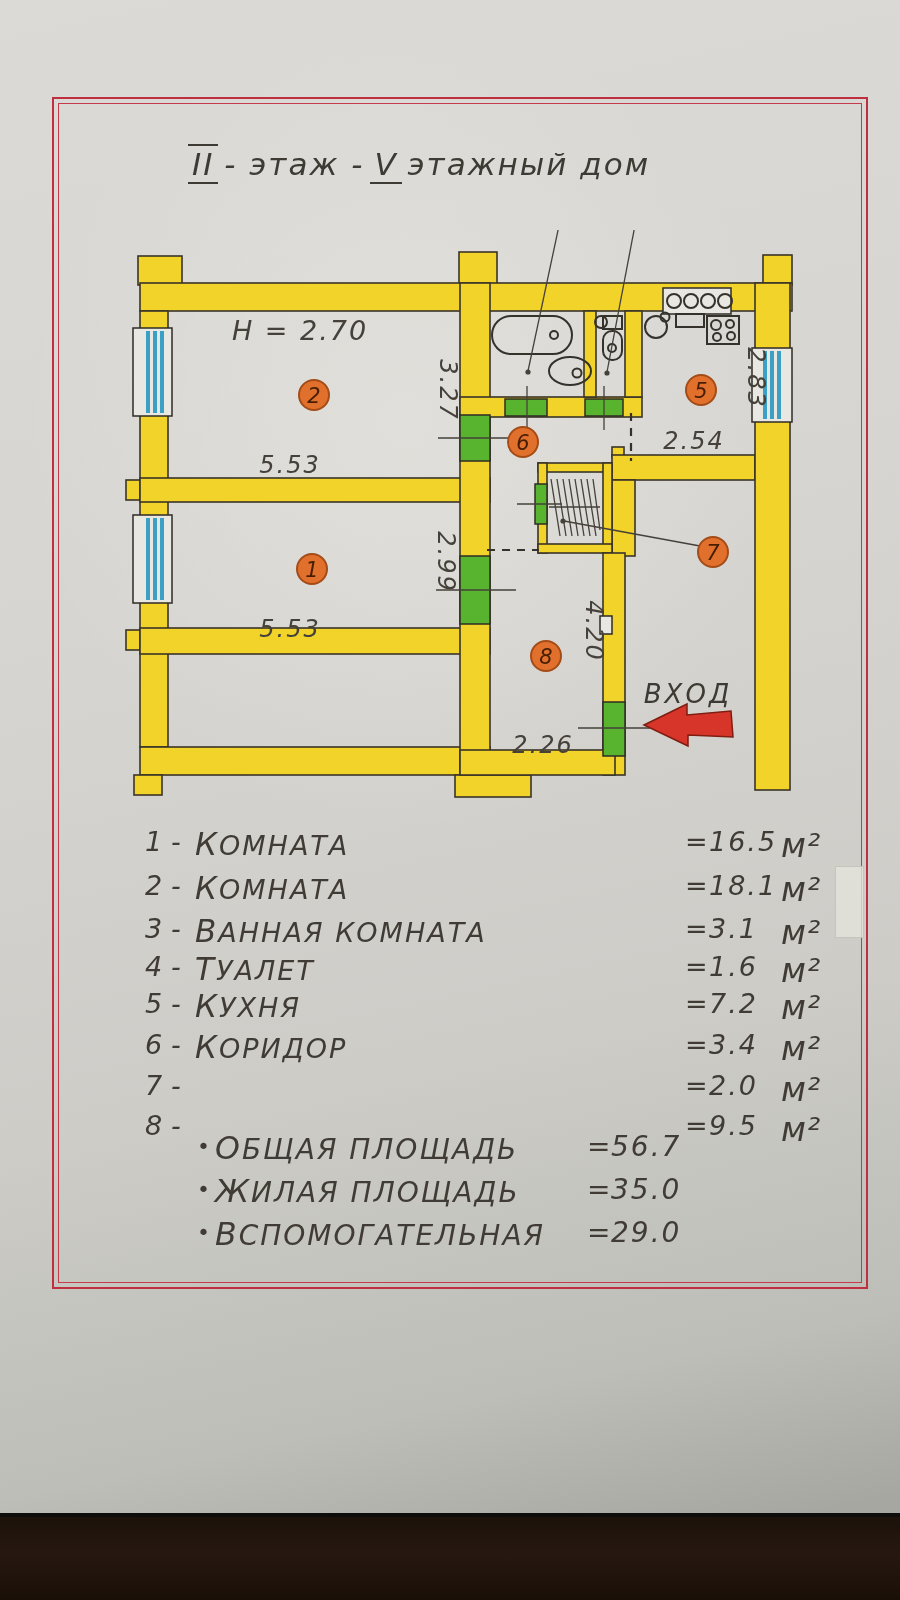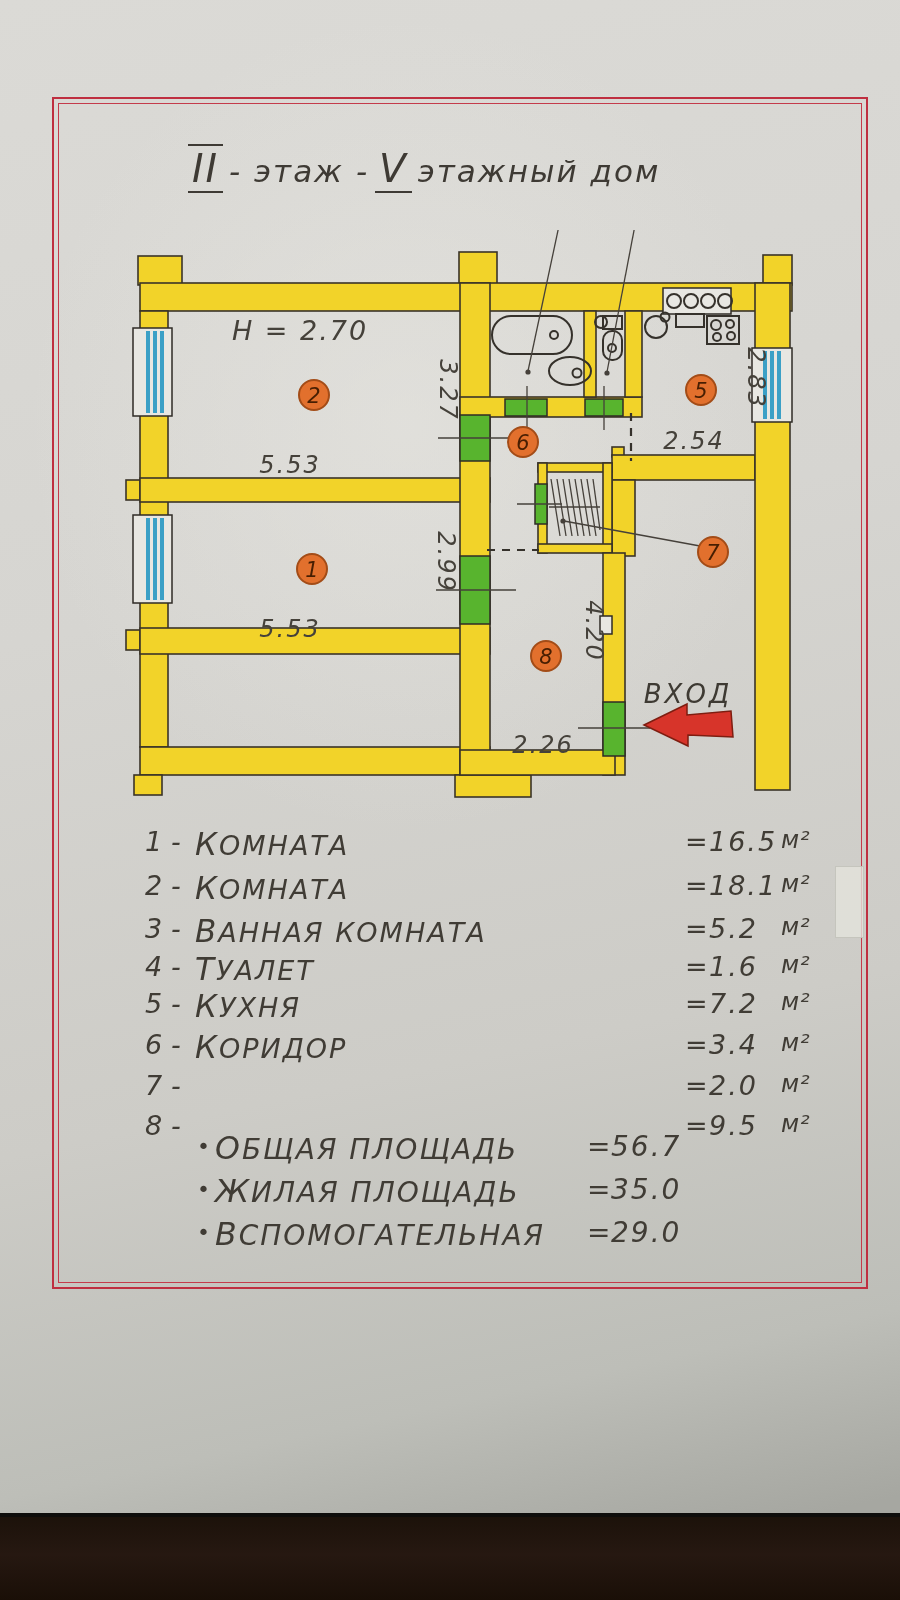--- a/index.html
+++ b/index.html
@@ -13,32 +13,32 @@
          box-shadow:0 10px 24px rgba(0,0,0,.65);}
   .table{position:absolute;left:0;top:1517px;width:900px;height:83px;
          background:linear-gradient(180deg,#1c120a 0%,#261811 45%,#1a0f07 100%);}
   .frame-outer{position:absolute;left:52px;top:97px;width:812px;height:1188px;
          border:2.5px solid #bf2f40;}
   .frame-inner{position:absolute;left:4px;top:4px;right:4px;bottom:4px;border:1.8px solid #c43b4b;}
   .tape{position:absolute;left:835px;top:866px;width:27px;height:70px;
         background:rgba(228,227,220,.8);border:1px solid rgba(190,190,182,.8);}
   .title{position:absolute;left:188px;top:146px;font-size:31px;font-style:italic;
          color:#3e3a34;letter-spacing:2px;white-space:nowrap;}
-  .title .rn{font-size:39px;padding:0 4px;border-bottom:2.5px solid #3e3a34;}
+  .title .rn{font-size:31px;padding:0 4px;border-bottom:2.5px solid #3e3a34;}
   .title .rn-both{border-top:2.5px solid #3e3a34;}
   .title .sp{padding:0 6px;}
   .legend{position:absolute;left:145px;top:818px;width:680px;height:440px;font-style:italic;color:#403c35;}
   .lrow{position:absolute;left:0;width:680px;height:40px;font-size:27px;letter-spacing:1px;white-space:nowrap;}
   .lrow .num{position:absolute;left:0;}
   .lrow .dash{position:absolute;left:26px;}
   .lrow .lname{position:absolute;left:50px;display:inline-block;text-transform:uppercase;letter-spacing:2px;font-style:italic;}
   .lrow .lname::first-letter{font-size:115%;}
   .lrow .eq{position:absolute;left:540px;}
   .lrow .area{position:absolute;left:564px;letter-spacing:2px;}
-  .lrow .unit{position:absolute;left:636px;font-size:24px;}
+  .lrow .unit{position:absolute;left:636px;font-size:33px;}
   .trow{position:absolute;left:52px;width:620px;height:42px;font-size:28px;letter-spacing:1px;white-space:nowrap;}
   .trow .bullet{position:absolute;left:0;font-size:22px;top:4px;}
   .trow .tname{position:absolute;left:18px;display:inline-block;text-transform:uppercase;letter-spacing:2px;}
   .trow .tname::first-letter{font-size:113%;}
   .trow .eq{position:absolute;left:390px;}
   .trow .val{position:absolute;left:414px;letter-spacing:2px;}
   svg .w{fill:#f2d329;stroke:#3a3428;stroke-width:1.6;}
   svg .win{fill:#e8e7e2;stroke:#2f2b26;stroke-width:1.5;}
   svg .stripe{fill:#3ba0c6;stroke:none;}
   svg .door{fill:#58b42e;stroke:#2f2b26;stroke-width:1.5;}
@@ -262,21 +262,21 @@
       <span class="lname">Комната</span>
       <span class="eq">=</span>
       <span class="area">18.1</span>
       <span class="unit">м²</span>
     </div>
     <div class="lrow" style="top:95px">
       <span class="num">3</span>
       <span class="dash">-</span>
       <span class="lname">Ванная комната</span>
       <span class="eq">=</span>
-      <span class="area">5.2</span>
+      <span class="area">3.1</span>
       <span class="unit">м²</span>
     </div>
     <div class="lrow" style="top:133px">
       <span class="num">4</span>
       <span class="dash">-</span>
       <span class="lname">Туалет</span>
       <span class="eq">=</span>
       <span class="area">1.6</span>
       <span class="unit">м²</span>
     </div>

